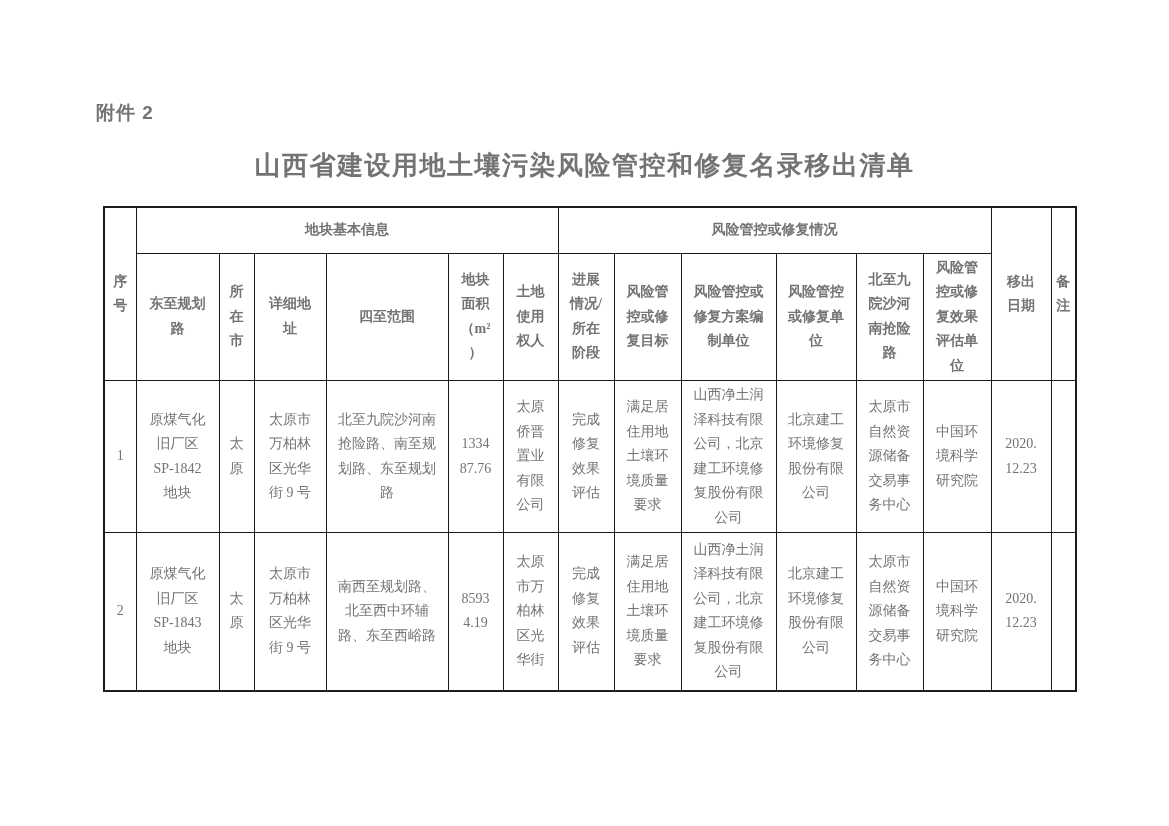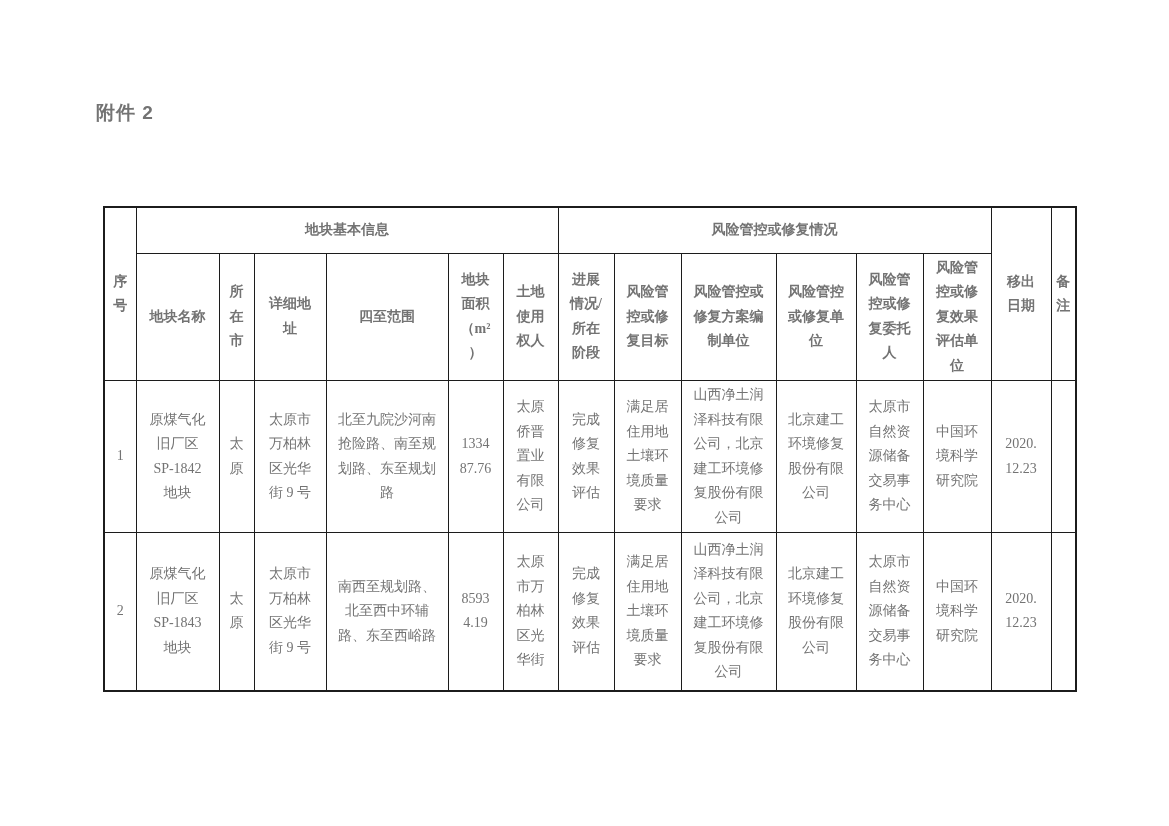--- a/index.html
+++ b/index.html
@@ -73,20 +73,21 @@
   .page-footer .dash { display: inline-block; }
   .page-footer .pagenum { display: inline-block; margin: 0 22px; }
 </style>
 </head>
 <body>
 
 <div class="page">
 
   <div class="attachment-label">附件 2</div>
 
+  <div class="doc-title">山西省建设用地土壤污染风险管控和修复名录移出清单</div>
 
   <table class="removal-table">
     <colgroup>
       <col style="width:32px">
         <col style="width:83px">
         <col style="width:35px">
       <col style="width:72px">
         <col style="width:122px">
         <col style="width:55px">
       <col style="width:55px">
@@ -101,33 +102,33 @@
     </colgroup>
     <tbody>
       <tr style="height:46px">
         <th rowspan="2" class="c-serial">序号</th>
         <th colspan="6">地块基本信息</th>
         <th colspan="6">风险管控或修复情况</th>
         <th rowspan="2" class="c-date">移出日期</th>
         <th rowspan="2" class="c-remark">备注</th>
       </tr>
       <tr style="height:118px">
-        <th>地块名称</th>
+        <th>东至规划路</th>
         <th class="c-city">所在市</th>
         <th>详细地址</th>
         <th>四至范围</th>
         <th class="c-area">地块
 面积
 （m²）</th>
         <th>土地使用权人</th>
         <th>进展情况/所在阶段</th>
         <th>风险管控或修复目标</th>
         <th>风险管控或修复方案编制单位</th>
         <th>风险管控或修复单位</th>
-        <th>风险管控或修复委托人</th>
+        <th>北至九院沙河南抢险路</th>
         <th>风险管控或修复效果评估单位</th>
       </tr>
 
       <tr style="height:148px">
         <td class="c-serial">1</td>
         <td>原煤气化旧厂区 SP-1842 地块</td>
         <td class="c-city">太原</td>
         <td>太原市万柏林区光华街 9 号</td>
         <td>北至九院沙河南抢险路、南至规划路、东至规划路</td>
         <td class="c-area num">133487.76</td>

